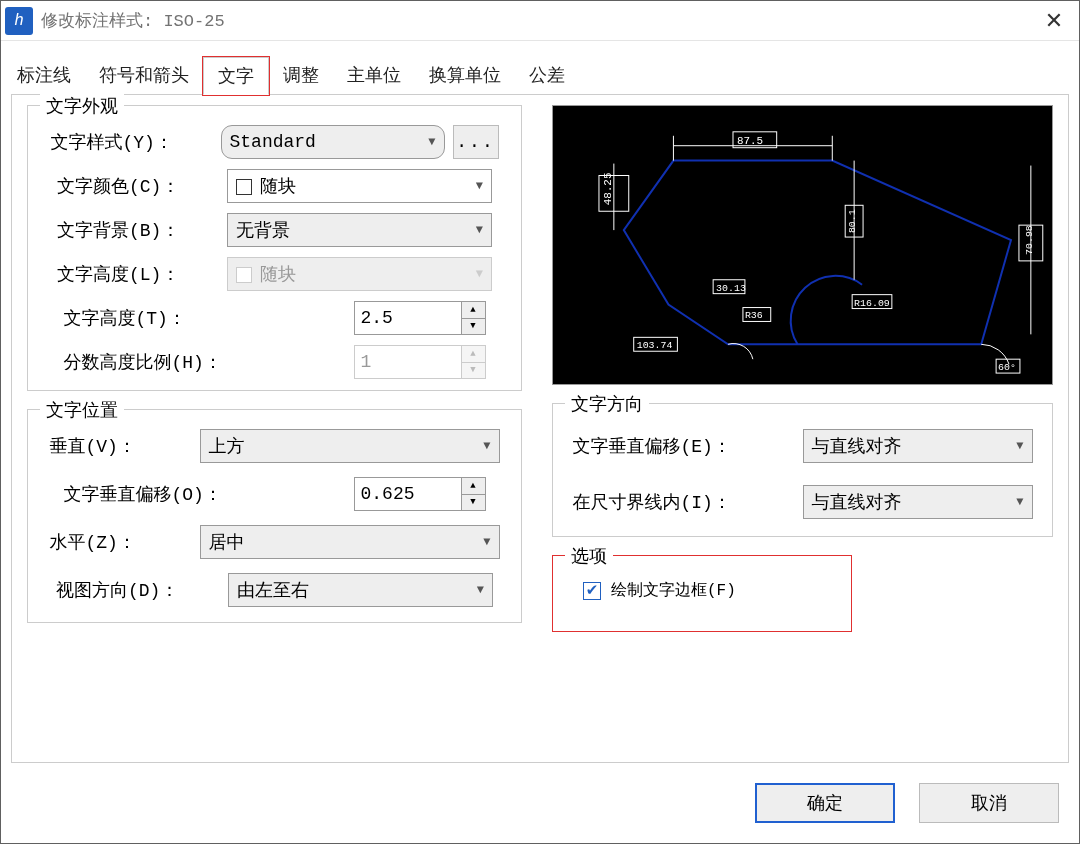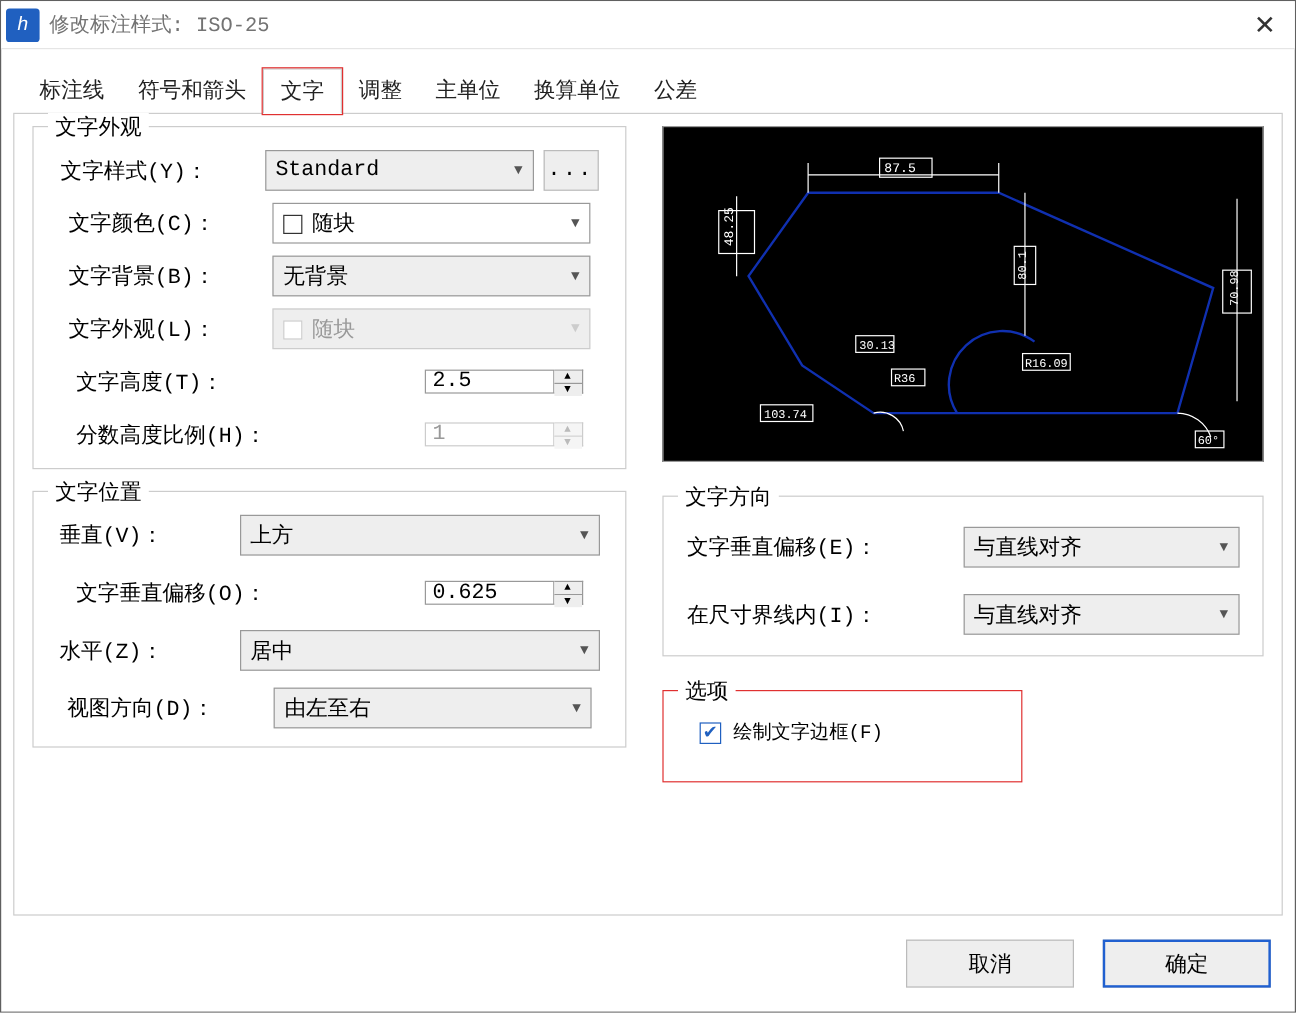--- a/index.html
+++ b/index.html
@@ -54,21 +54,21 @@
       height: 40px;
       display: flex;
       align-items: center;
       justify-content: center;
       font-size: 22px;
       color: #333;
       font-family: Arial;
     }
     .tabs {
       display: flex;
-      padding: 16px 10px 0 18px;
+      padding: 16px 10px 0 2px;
     }
     .tab {
       padding: 6px 14px;
       font-size: 18px;
       color: #222;
       cursor: pointer;
       margin-right: 0px;
     }
     .tab.active {
       border: 1px solid #ccc;
@@ -92,21 +92,21 @@
     .left-col {
       width: 495px;
       display: flex;
       flex-direction: column;
       gap: 18px;
     }
     .right-col {
       flex: 1;
       display: flex;
       flex-direction: column;
-      gap: 28px;
+      gap: 18px;
     }
     .fieldset {
       border: 1px solid #ccc;
       padding: 14px 14px 6px 14px;
       position: relative;
     }
     .fieldset-legend {
       position: absolute;
       top: -12px;
       left: 12px;
@@ -163,21 +163,21 @@
       background: #eee;
       margin-left: 8px;
       display: flex;
       align-items: center;
       justify-content: center;
       font-size: 18px;
       letter-spacing: 2px;
     }
     .spinner {
       display: flex;
-      height: 20px;
+      height: 34px;
     }
     .spinner input {
       width: 108px;
       border: 1px solid #999;
       padding: 0 6px;
       font-size: 18px;
       font-family: "Courier New", monospace;
     }
     .spinner input:disabled { color: #999; background:#fff; border-color:#ccc;}
     .spinner-buttons {
@@ -272,21 +272,21 @@
 
   <div class="content-wrap">
 
     <div class="left-col">
 
       <div class="fieldset">
         <div class="fieldset-legend">文字外观</div>
 
         <div class="row">
           <div class="row-label">文字样式(Y)：</div>
-          <div class="select" style="width:224px;font-family:'Courier New',monospace;">
+          <div class="select" style="width:224px;font-family:'Courier New',monospace;border-radius:11px;">
             <span>Standard</span>
             <span class="chev">▼</span>
           </div>
           <div class="ellipsis-btn">...</div>
         </div>
 
         <div class="row">
           <div class="row-label">文字颜色(C)：</div>
           <div class="select light" style="width:265px;">
             <span><span class="colored-swatch"></span><span>随块</span></span>
@@ -296,21 +296,21 @@
 
         <div class="row">
           <div class="row-label">文字背景(B)：</div>
           <div class="select" style="width:265px;">
             <span>无背景</span>
             <span class="chev">▼</span>
           </div>
         </div>
 
         <div class="row">
-          <div class="row-label">文字外观(L)：</div>
+          <div class="row-label">文字高度(L)：</div>
           <div class="select disabled" style="width:265px;">
             <span><span class="colored-swatch" style="border-color:#ccc;"></span><span>随块</span></span>
             <span class="chev">▼</span>
           </div>
         </div>
 
         <div class="row">
           <div class="row-label" style="width:290px;">文字高度(T)：</div>
           <div class="spinner">
             <input value="2.5" style="">
@@ -441,17 +441,17 @@
         <div class="checkbox-wrap">
           <div class="checkbox">✔</div>
           <div>绘制文字边框(F)</div>
         </div>
       </div>
     </div>
 
   </div>
 
   <div class="button-bar">
+    <div class="std-btn primary">确定</div>
     <div class="std-btn">取消</div>
-    <div class="std-btn primary">确定</div>
   </div>
 
 </div>
 
 </body></html>

